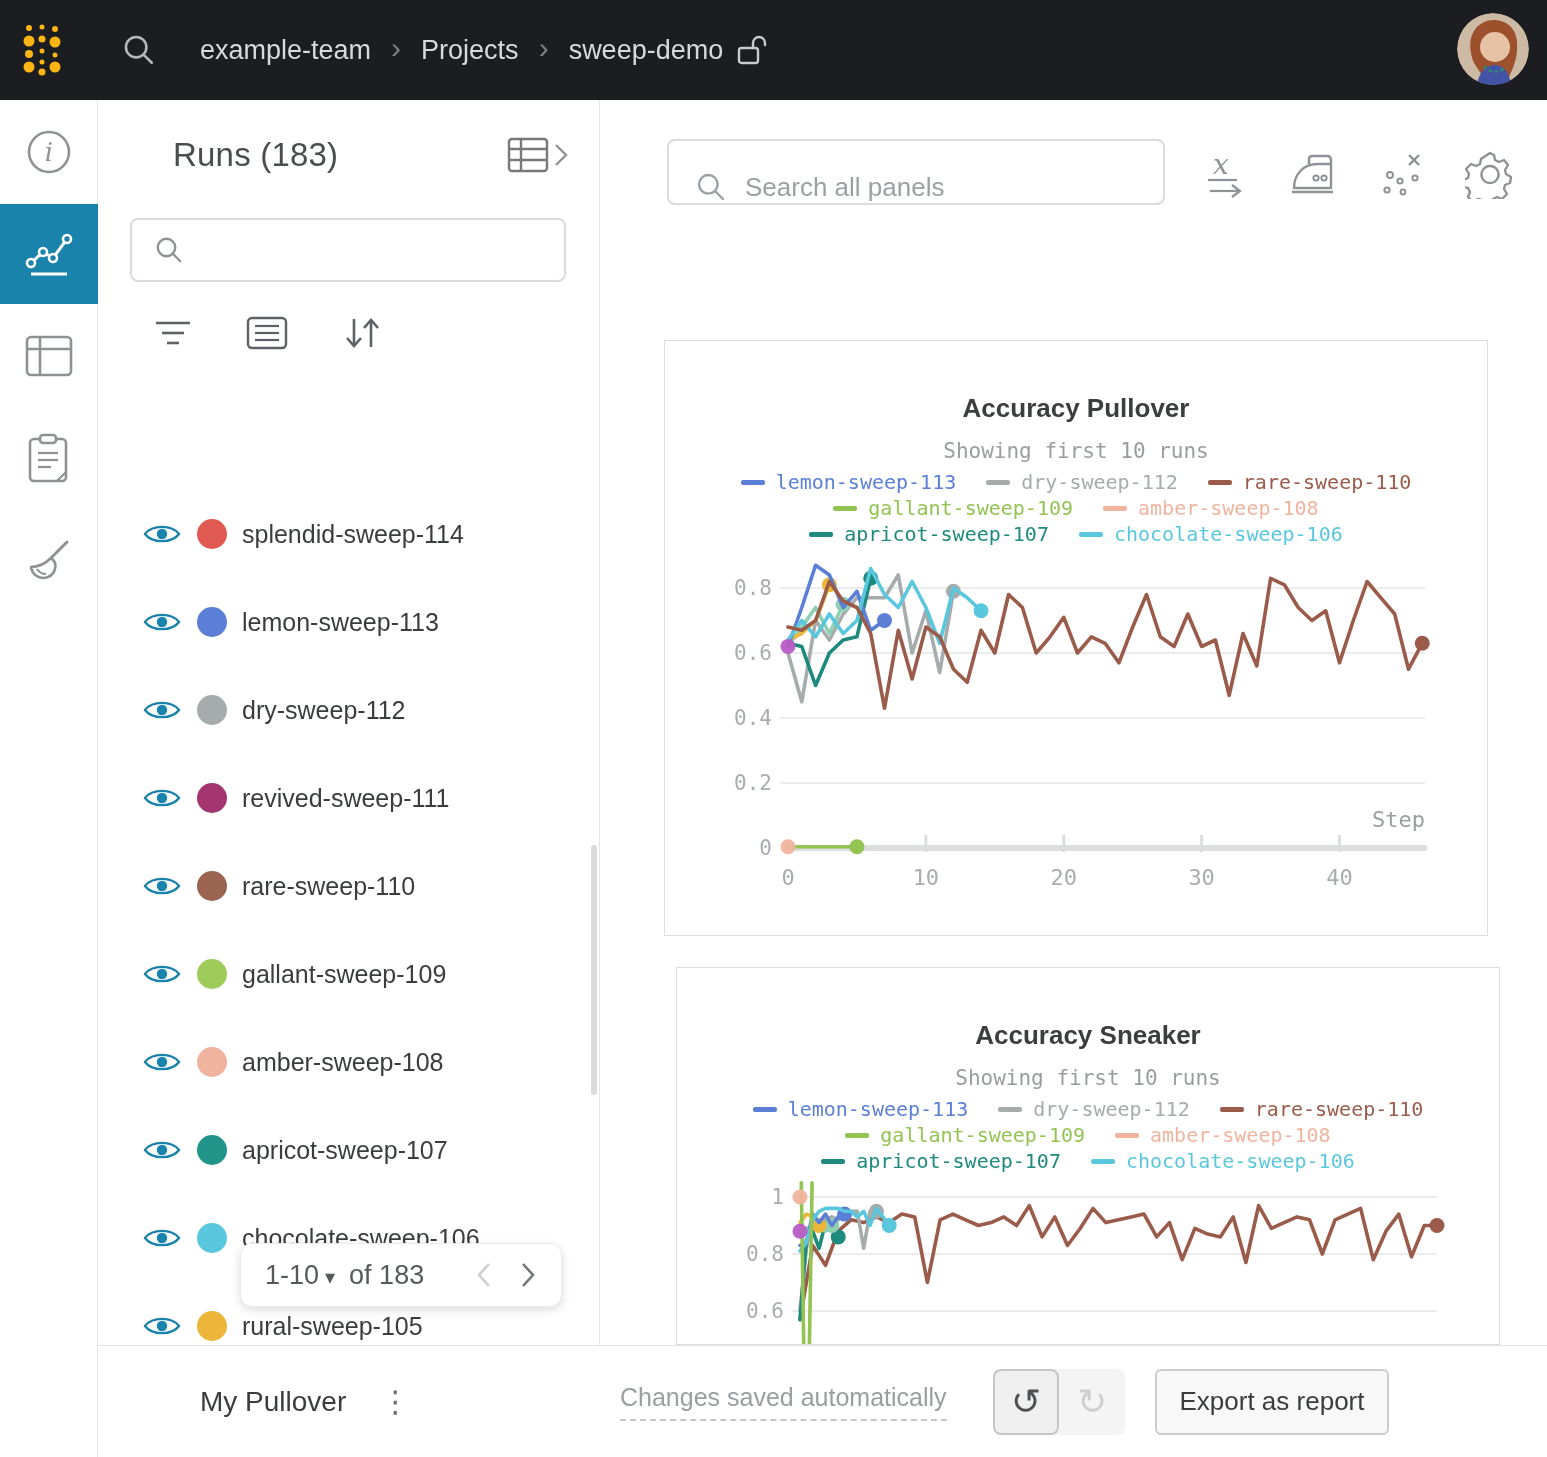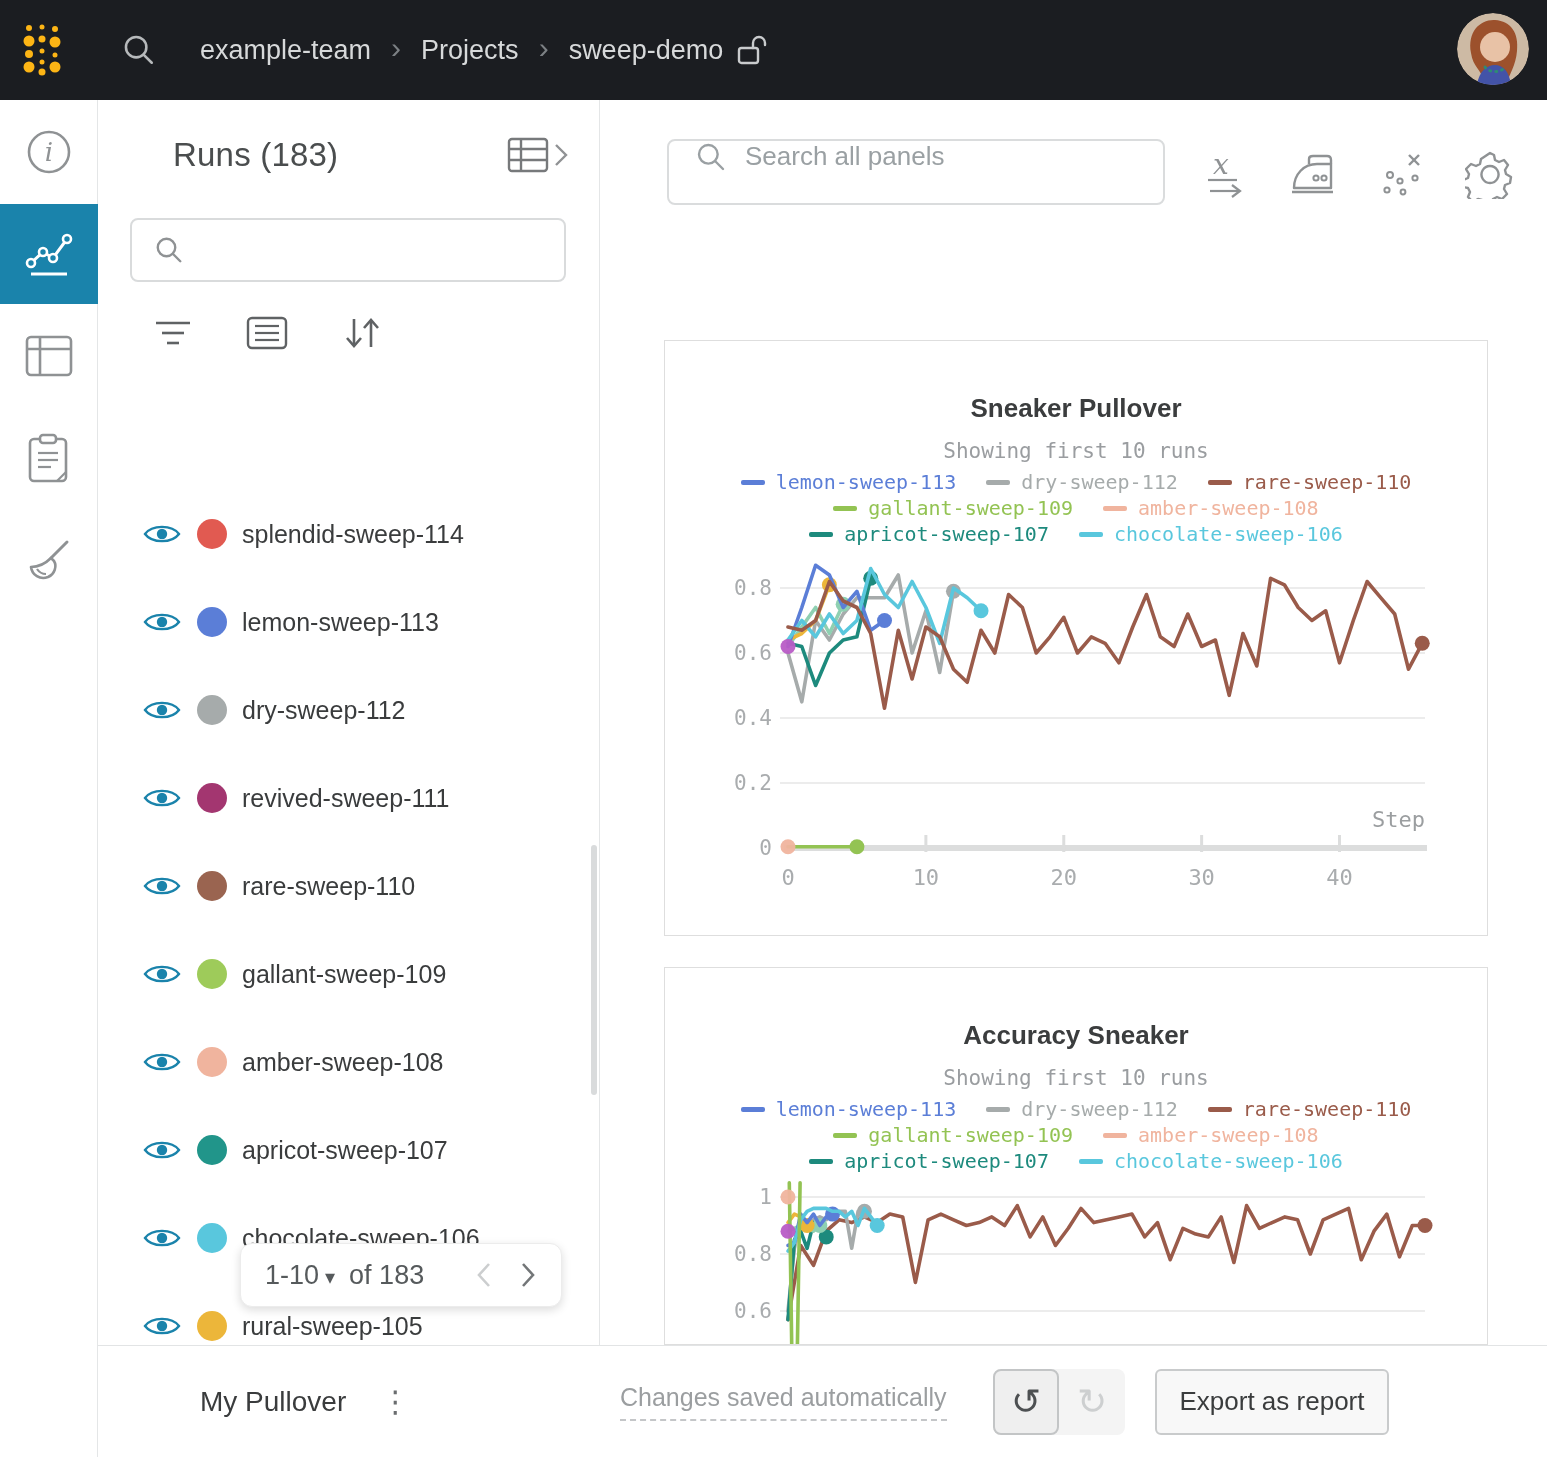--- a/index.html
+++ b/index.html
@@ -38,33 +38,33 @@
   .run-name { font-size:25px; color:#3a3c3d; margin-left:15px; white-space:nowrap; }
   .runs-scrollbar { position:absolute; right:2px; top:745px; width:6px; height:250px; background:#d9dbdc; border-radius:3px; }
   .pager { position:absolute; left:142px; top:1143px; width:322px; height:64px; background:#fff; border:1px solid #ececec; border-radius:12px; box-shadow:0 3px 10px rgba(0,0,0,.14); display:flex; align-items:center; padding:0 24px; z-index:5; }
   .pager-range { font-size:27px; color:#565a5c; }
   .pager-caret { font-size:20px; color:#565a5c; margin:4px 4px 0 6px; }
   .pager-of { font-size:27px; color:#565a5c; margin-left:10px; }
   .pager-nav { margin-left:auto; display:flex; gap:26px; align-items:center; }
 
   
   .main { position:absolute; left:600px; top:100px; width:947px; height:1245px; background:#fff; overflow:hidden; }
-  .panels-search { position:absolute; left:67px; top:39px; width:498px; height:66px; border:2px solid #dadcdd; border-radius:8px; display:flex; align-items:flex-start; padding-left:26px; background:#fff; }
+  .panels-search { position:absolute; left:67px; top:39px; width:498px; height:66px; border:2px solid #dadcdd; border-radius:8px; display:flex; align-items:flex-end; padding-left:26px; background:#fff; }
   .panels-search input, .runs-search input { border:none; outline:none; font-size:26px; color:#444; font-family:"Liberation Sans",sans-serif; margin-left:18px; width:70%; background:transparent; }
   .panels-search input::placeholder { color:#9aa0a3; }
   .main-icons { position:absolute; left:600px; top:48px; display:flex; gap:36px; align-items:center; color:#8f9294; }
   .main-icon { width:52px; height:52px; display:flex; align-items:center; justify-content:center; cursor:pointer; }
   .section-head { position:absolute; left:30px; top:168px; right:36px; display:flex; align-items:center; }
   .section-title { font-size:29px; color:#3a3c3d; font-weight:bold; margin-left:16px; }
   .section-badge { margin-left:26px; background:#f2f2f2; border-radius:18px; padding:6px 17px; font-size:23px; color:#3a3c3d; }
   .section-plus { margin-left:auto; cursor:pointer; }
 
   .card { position:absolute; left:64px; width:824px; background:#fff; border:1px solid #dedede; text-align:center; overflow:hidden; }
   .card1 { top:240px; height:596px; }
-  .card2 { top:867px; height:378px; }
+  .card2 { top:867px; height:378px;margin-left:12px; }
   .chart-title { position:absolute; top:52px; left:0; right:0; font-size:26px; font-weight:bold; color:#3b3d3e; }
   .chart-subtitle { position:absolute; top:98px; left:0; right:0; font-size:21px; color:#9a9da0; font-family:"DejaVu Sans Mono", monospace; }
   .legend { position:absolute; top:128px; left:0; right:0; }
   .legend-row { height:26px; display:flex; justify-content:center; align-items:center; }
   .legend-item { display:inline-flex; align-items:center; margin:0 15px; font-family:"DejaVu Sans Mono", monospace; font-size:20px; cursor:pointer; }
   .legend-dash { width:24px; height:5px; border-radius:2px; margin-right:11px; }
   svg.plot { position:absolute; left:0; top:202px; display:block; }
 
   
   .footer { position:absolute; left:98px; top:1345px; width:1449px; height:112px; background:#fff; border-top:1px solid #e2e4e5; display:flex; align-items:center; z-index:10; }
@@ -347,21 +347,21 @@
       </span>
       <span class="main-icon">
         <svg width="50" height="50" viewBox="0 0 50 50">
           <path d="M25 4 l4 2 1 5 4 2 5-2 4 5 -3 5 1 4 5 3 -1 6 -5 2 -1 4 3 5 -5 5 -5-2 -4 2 -1 5 -7 1 -3-5 -4-1 -5 3 -5-5 2-5 -2-4 -5-1 0-7 5-2 1-4 -3-5 5-5 5 2 4-2 1-5 Z
                    M25 17 a8.5 8.5 0 1 0 0.01 0 Z" fill="none" stroke="#8f9294" stroke-width="2.4" stroke-linejoin="round"></path>
         </svg>
       </span>
     </div>
 
     <div class="card card1">
-      <div class="chart-title">Sneaker Pullover</div>
+      <div class="chart-title">Accuracy Pullover</div>
       <div class="chart-subtitle">Showing first 10 runs</div>
       <div class="legend">
           <div class="legend-row">
             <span class="legend-item">
               <span class="legend-dash" style="background: rgb(91, 126, 215);"></span>
               <span style="color: rgb(91, 126, 215);">lemon-sweep-113</span>
             </span>
             <span class="legend-item">
               <span class="legend-dash" style="background: rgb(166, 171, 171);"></span>
               <span style="color: rgb(166, 171, 171);">dry-sweep-112</span>

